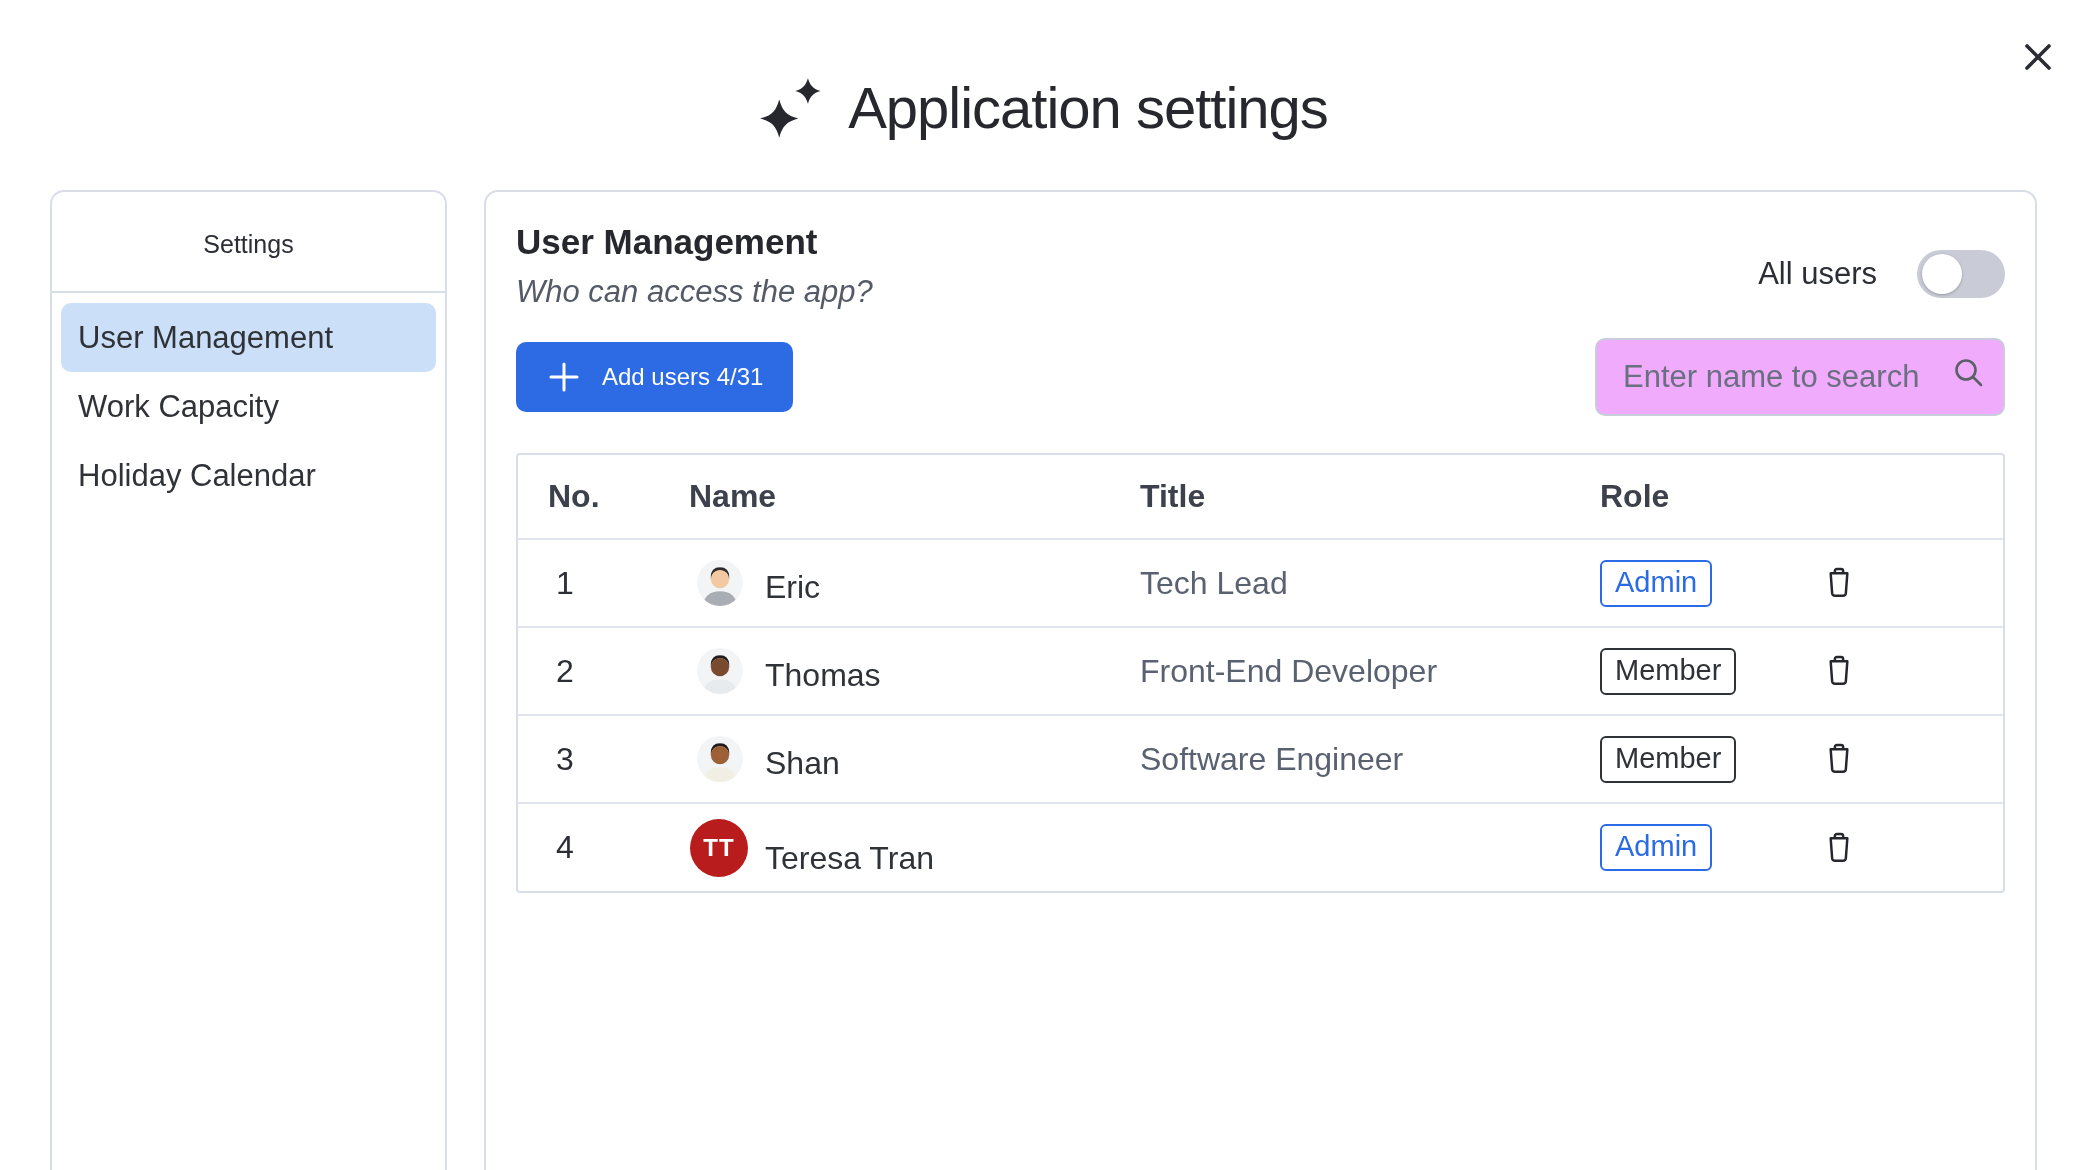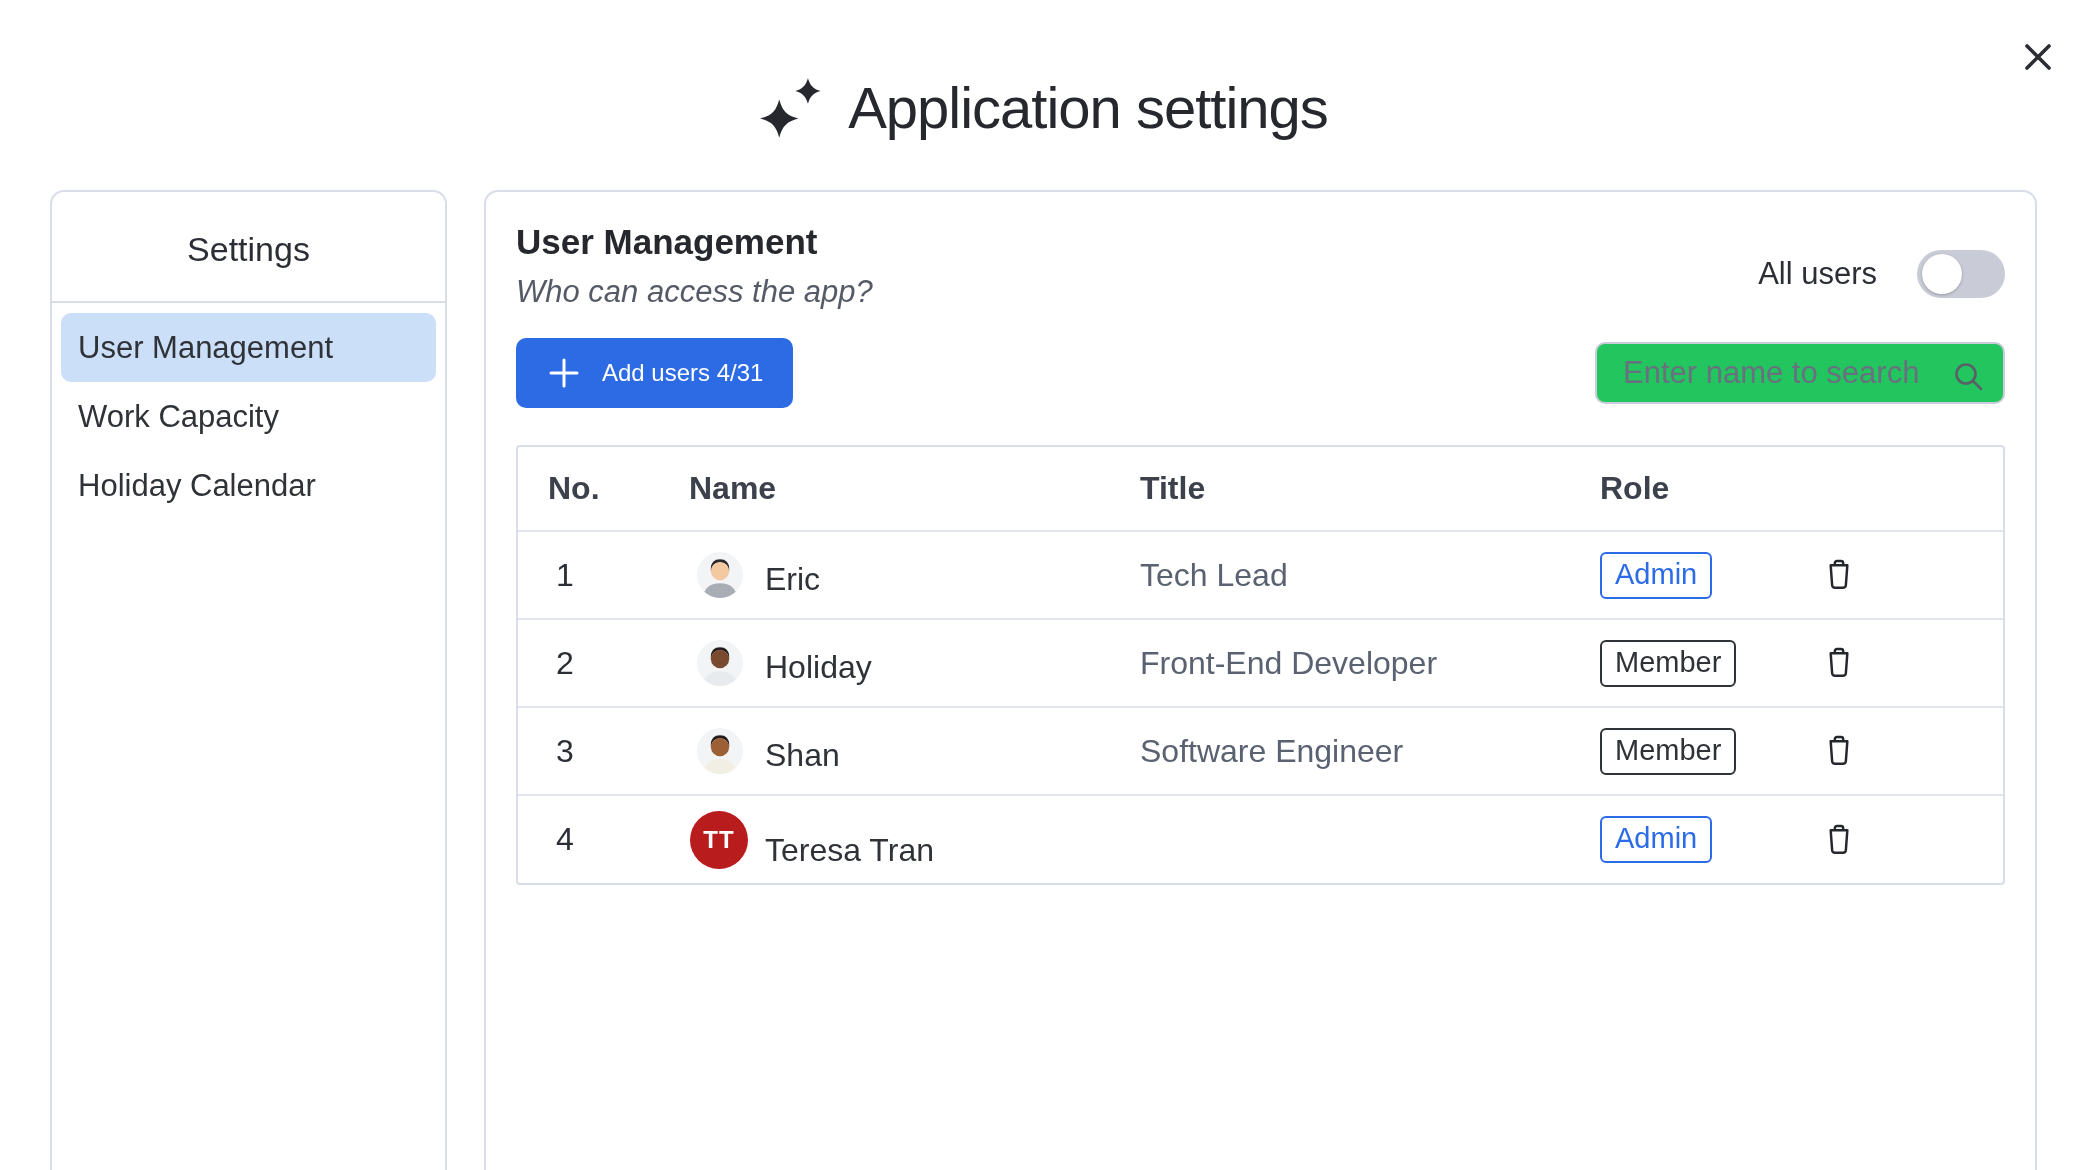--- a/index.html
+++ b/index.html
@@ -38,21 +38,21 @@
   .panel {
     border: 2px solid #d9dde7;
     border-radius: 14px;
     background: #fff;
     height: 1030px; 
   }
 
   
   .sidebar { width: 397px; flex: 0 0 397px; }
   .sidebar-heading {
-    text-align: center; font-size: 34px; color: #2b2e34;
+    text-align: center; font-size: 25px; color: #2b2e34;
     padding: 38px 0 32px;
     border-bottom: 2px solid #d9dde7;
   }
   .sidebar-list { list-style: none; padding: 10px 9px; }
   .sidebar-item {
     height: 69px; display: flex; align-items: center;
     padding-left: 17px; font-size: 31px; color: #2f3237;
     border-radius: 10px; cursor: pointer;
   }
   .sidebar-item.active { background: #cbdff8; }
@@ -84,24 +84,24 @@
     display: flex; justify-content: space-between; align-items: center;
   }
   .add-btn {
     height: 70px; padding: 0 30px;
     background: #2d6be5; color: #fff; border: none; border-radius: 10px;
     font-size: 24px; font-family: inherit;
     display: flex; align-items: center; gap: 20px; cursor: pointer;
   }
   .search-wrap { position: relative; width: 410px; }
   .search-input {
-    width: 410px; height: 62px;
+    width: 410px; height: 78px;
     border: 2px solid #c9cdd9; border-radius: 10px;
     padding: 0 66px 0 26px;
-    font-size: 31px; font-family: inherit; color: #2b2e34; background: #22c55e;
+    font-size: 31px; font-family: inherit; color: #2b2e34; background: #f0abfc;
   }
   .search-input::placeholder { color: #6a7080; opacity: 1; }
   .search-icon {
     position: absolute; right: 18px; top: 17px; width: 36px; height: 36px;
     cursor: pointer; background: none; border: none; padding: 0;
   }
 
   
   .table-wrap {
     margin-top: 37px;
@@ -288,21 +288,21 @@
       <div class="name-cell">
         <span class="avatar-photo">
           <svg viewBox="0 0 48 48">
             <path d="M14.5 20 A9.5 9.5 0 0 1 33.5 20 L33.5 17.5 Q33.5 7.5 24 7.5 Q14.5 7.5 14.5 17.5 Z" fill="#241d19"></path>
             <circle cx="24" cy="20" r="9.5" fill="#7a4a2e"></circle>
             <path d="M14.5 19.5 Q14.5 9 24 9 Q33.5 9 33.5 19.5 L33.5 15.5 Q31 10.5 24 10.5 Q17 10.5 14.5 15.5 Z" fill="#241d19"></path>
             <path d="M6 48 Q8 32.5 24 32.5 Q40 32.5 42 48 Z" fill="#e8ebee"></path>
           </svg>
         </span>
 
-        <span class="name-text">Holiday</span>
+        <span class="name-text">Thomas</span>
       </div>
     </td>
     <td class="cell-title">Front-End Developer</td>
     <td>
       <button class="role-badge member">Member</button>
     </td>
     <td>
       <button class="trash-btn">
         <span style="display:flex;">
           <svg width="36" height="36" viewBox="0 0 32 32" fill="none" stroke="#25272c" stroke-width="2.2" stroke-linejoin="round" stroke-linecap="round">

